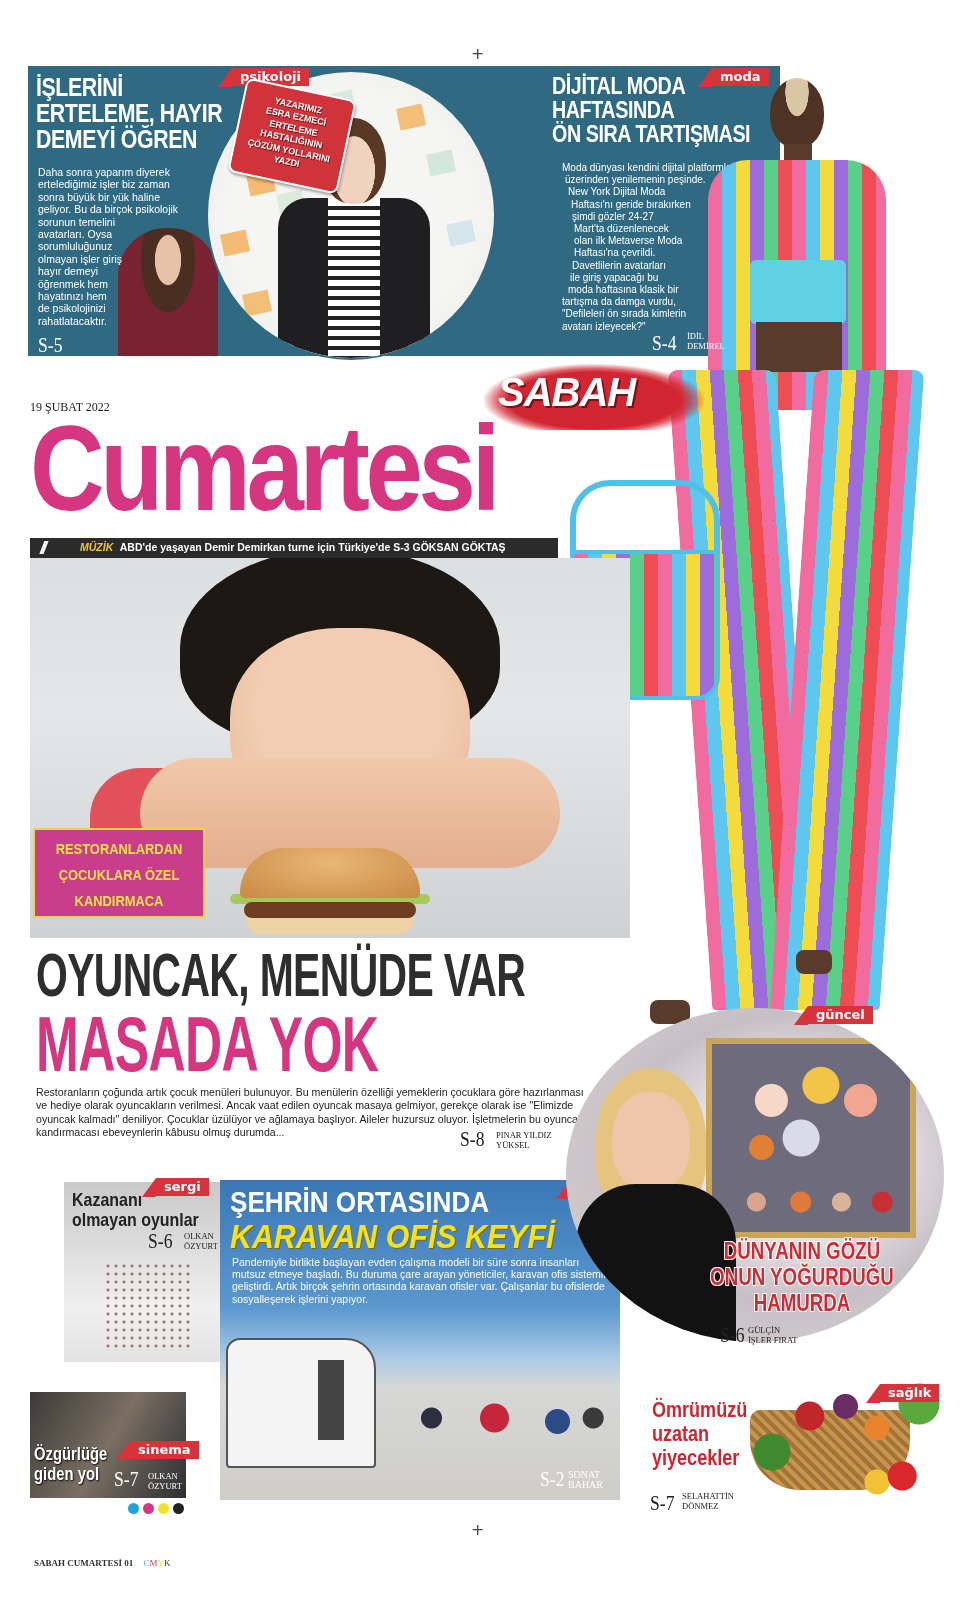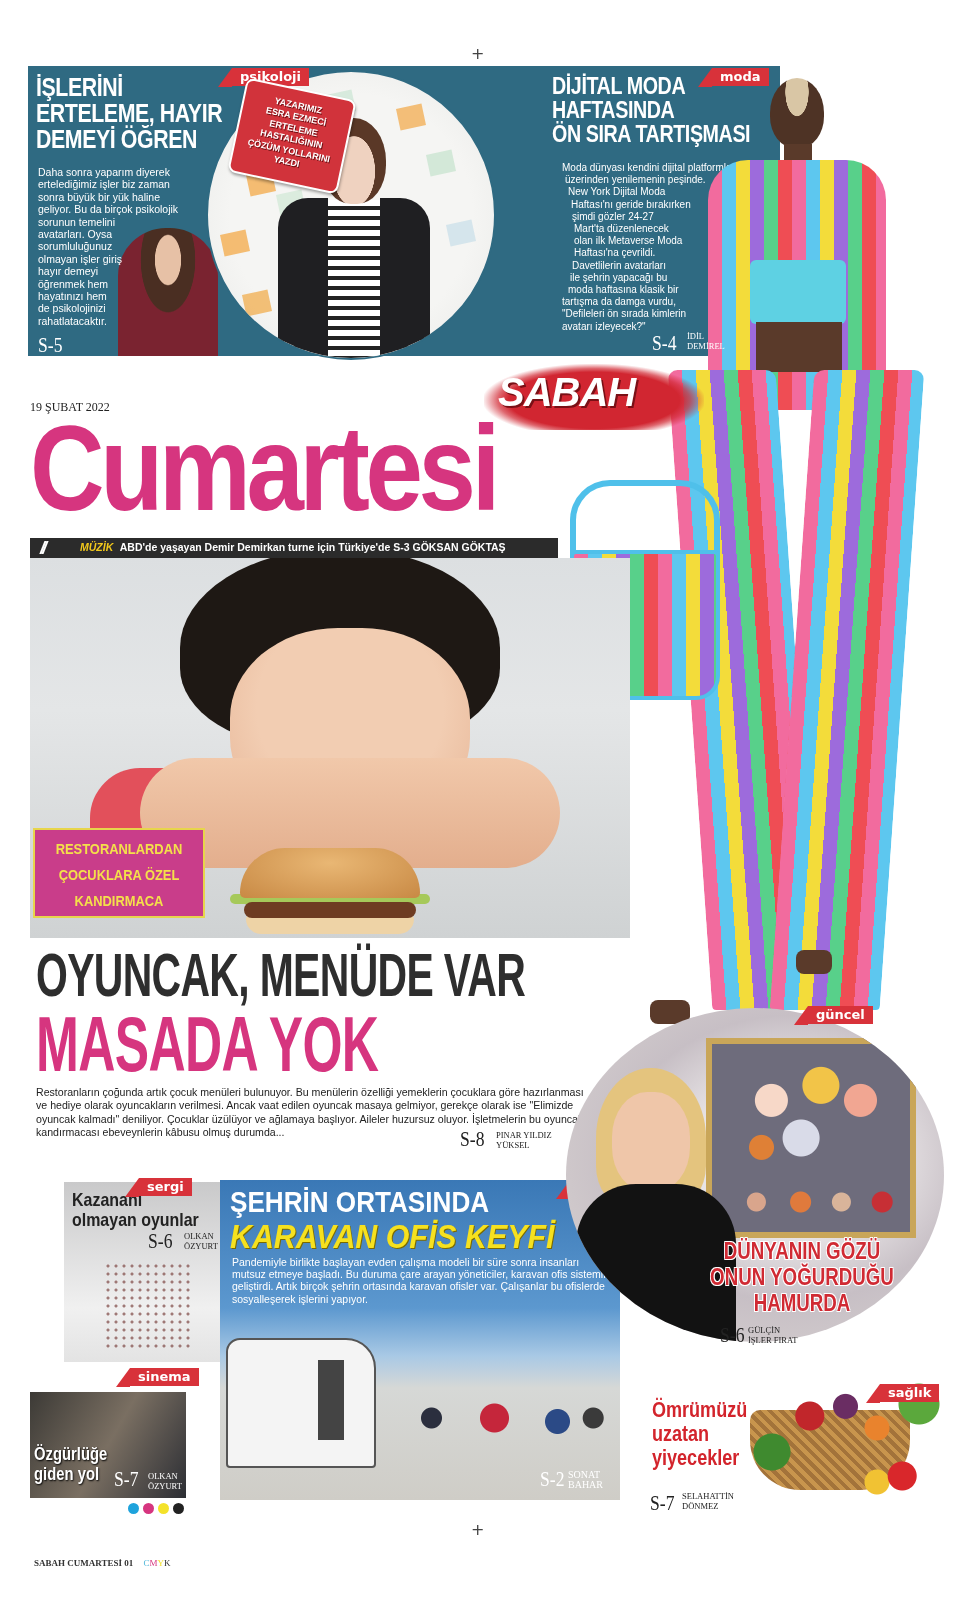--- a/index.html
+++ b/index.html
@@ -194,21 +194,21 @@
 <div class="abs teaser-right-body">
   <span>Moda dünyası kendini dijital platformlar</span>
   <span style="padding-left:3px"> üzerinden yenilemenin peşinde.</span>
   <span style="padding-left:6px">  New York Dijital Moda</span>
   <span style="padding-left:9px">   Haftası'nı geride bırakırken</span>
   <span style="padding-left:10px">   şimdi gözler 24-27</span>
   <span style="padding-left:12px">    Mart'ta düzenlenecek</span>
   <span style="padding-left:12px">    olan ilk Metaverse Moda</span>
   <span style="padding-left:12px">    Haftası'na çevrildi.</span>
   <span style="padding-left:10px">   Davetlilerin avatarları</span>
-  <span style="padding-left:8px">  ile şehrin yapacağı bu</span>
+  <span style="padding-left:8px">  ile giriş yapacağı bu</span>
   <span style="padding-left:6px">  moda haftasına klasik bir</span>
   <span style="padding-left:0px">tartışma da damga vurdu,</span>
   <span style="padding-left:0px">"Defileleri ön sırada kimlerin</span>
   <span style="padding-left:0px">avatarı izleyecek?"</span>
 </div>
 <div class="tag" style="left:712px; top:68px;">moda</div>
 
 <div class="abs figure">
 
   <div class="skin" style="left:200px; top:18px; width:54px; height:70px; border-radius:50% 50% 45% 45%; background:radial-gradient(ellipse at 50% 20%, #d9c6a5 0 30%, #4e3325 31%);"></div>
@@ -286,21 +286,21 @@
     <div>Kazananı</div>
     <div>olmayan oyunlar</div>
   </div>
   <div class="sergi-page">S-6</div>
   <div class="sergi-author">
     <div>OLKAN</div>
     <div>ÖZYURT</div>
   </div>
   <div class="book-bits"></div>
 </div>
-<div class="tag" style="left:139px; top:1178px;">sergi</div>
+<div class="tag" style="left:156px; top:1178px;">sergi</div>
 
 <div class="abs karavan-box">
   <div class="karavan-head-1">ŞEHRİN ORTASINDA</div>
   <div class="karavan-head-2">KARAVAN OFİS KEYFİ</div>
   <div class="karavan-body">Pandemiyle birlikte başlayan evden çalışma modeli bir süre sonra insanları mutsuz etmeye başladı. Bu duruma çare arayan yöneticiler, karavan ofis sistemini geliştirdi. Artık birçok şehrin ortasında karavan ofisler var. Çalışanlar bu ofislerde sosyalleşerek işlerini yapıyor.</div>
   <div class="caravan">
     <div class="caravan-door"></div>
   </div>
   <div class="people"></div>
   <div class="karavan-page">S-2</div>
@@ -315,21 +315,21 @@
   <div class="sinema-title">
     <div>Özgürlüğe</div>
     <div>giden yol</div>
   </div>
   <div class="sinema-page">S-7</div>
   <div class="sinema-author">
     <div>OLKAN</div>
     <div>ÖZYURT</div>
   </div>
 </div>
-<div class="tag" style="left:130px; top:1368px;">sinema</div>
+<div class="tag" style="left:130px; top:1441px;">sinema</div>
 
 <div class="abs reg-dots">
   <span class="reg-dot" style="background:#1ea3dc"></span><span class="reg-dot" style="background:#d6357f"></span><span class="reg-dot" style="background:#f4e22a"></span><span class="reg-dot" style="background:#222"></span>
 </div>
 
 <div class="abs guncel-circle">
   <div class="painting"></div>
   <div class="dolls"></div>
   <div class="woman-guncel">
     <div class="wg-hair"></div>

